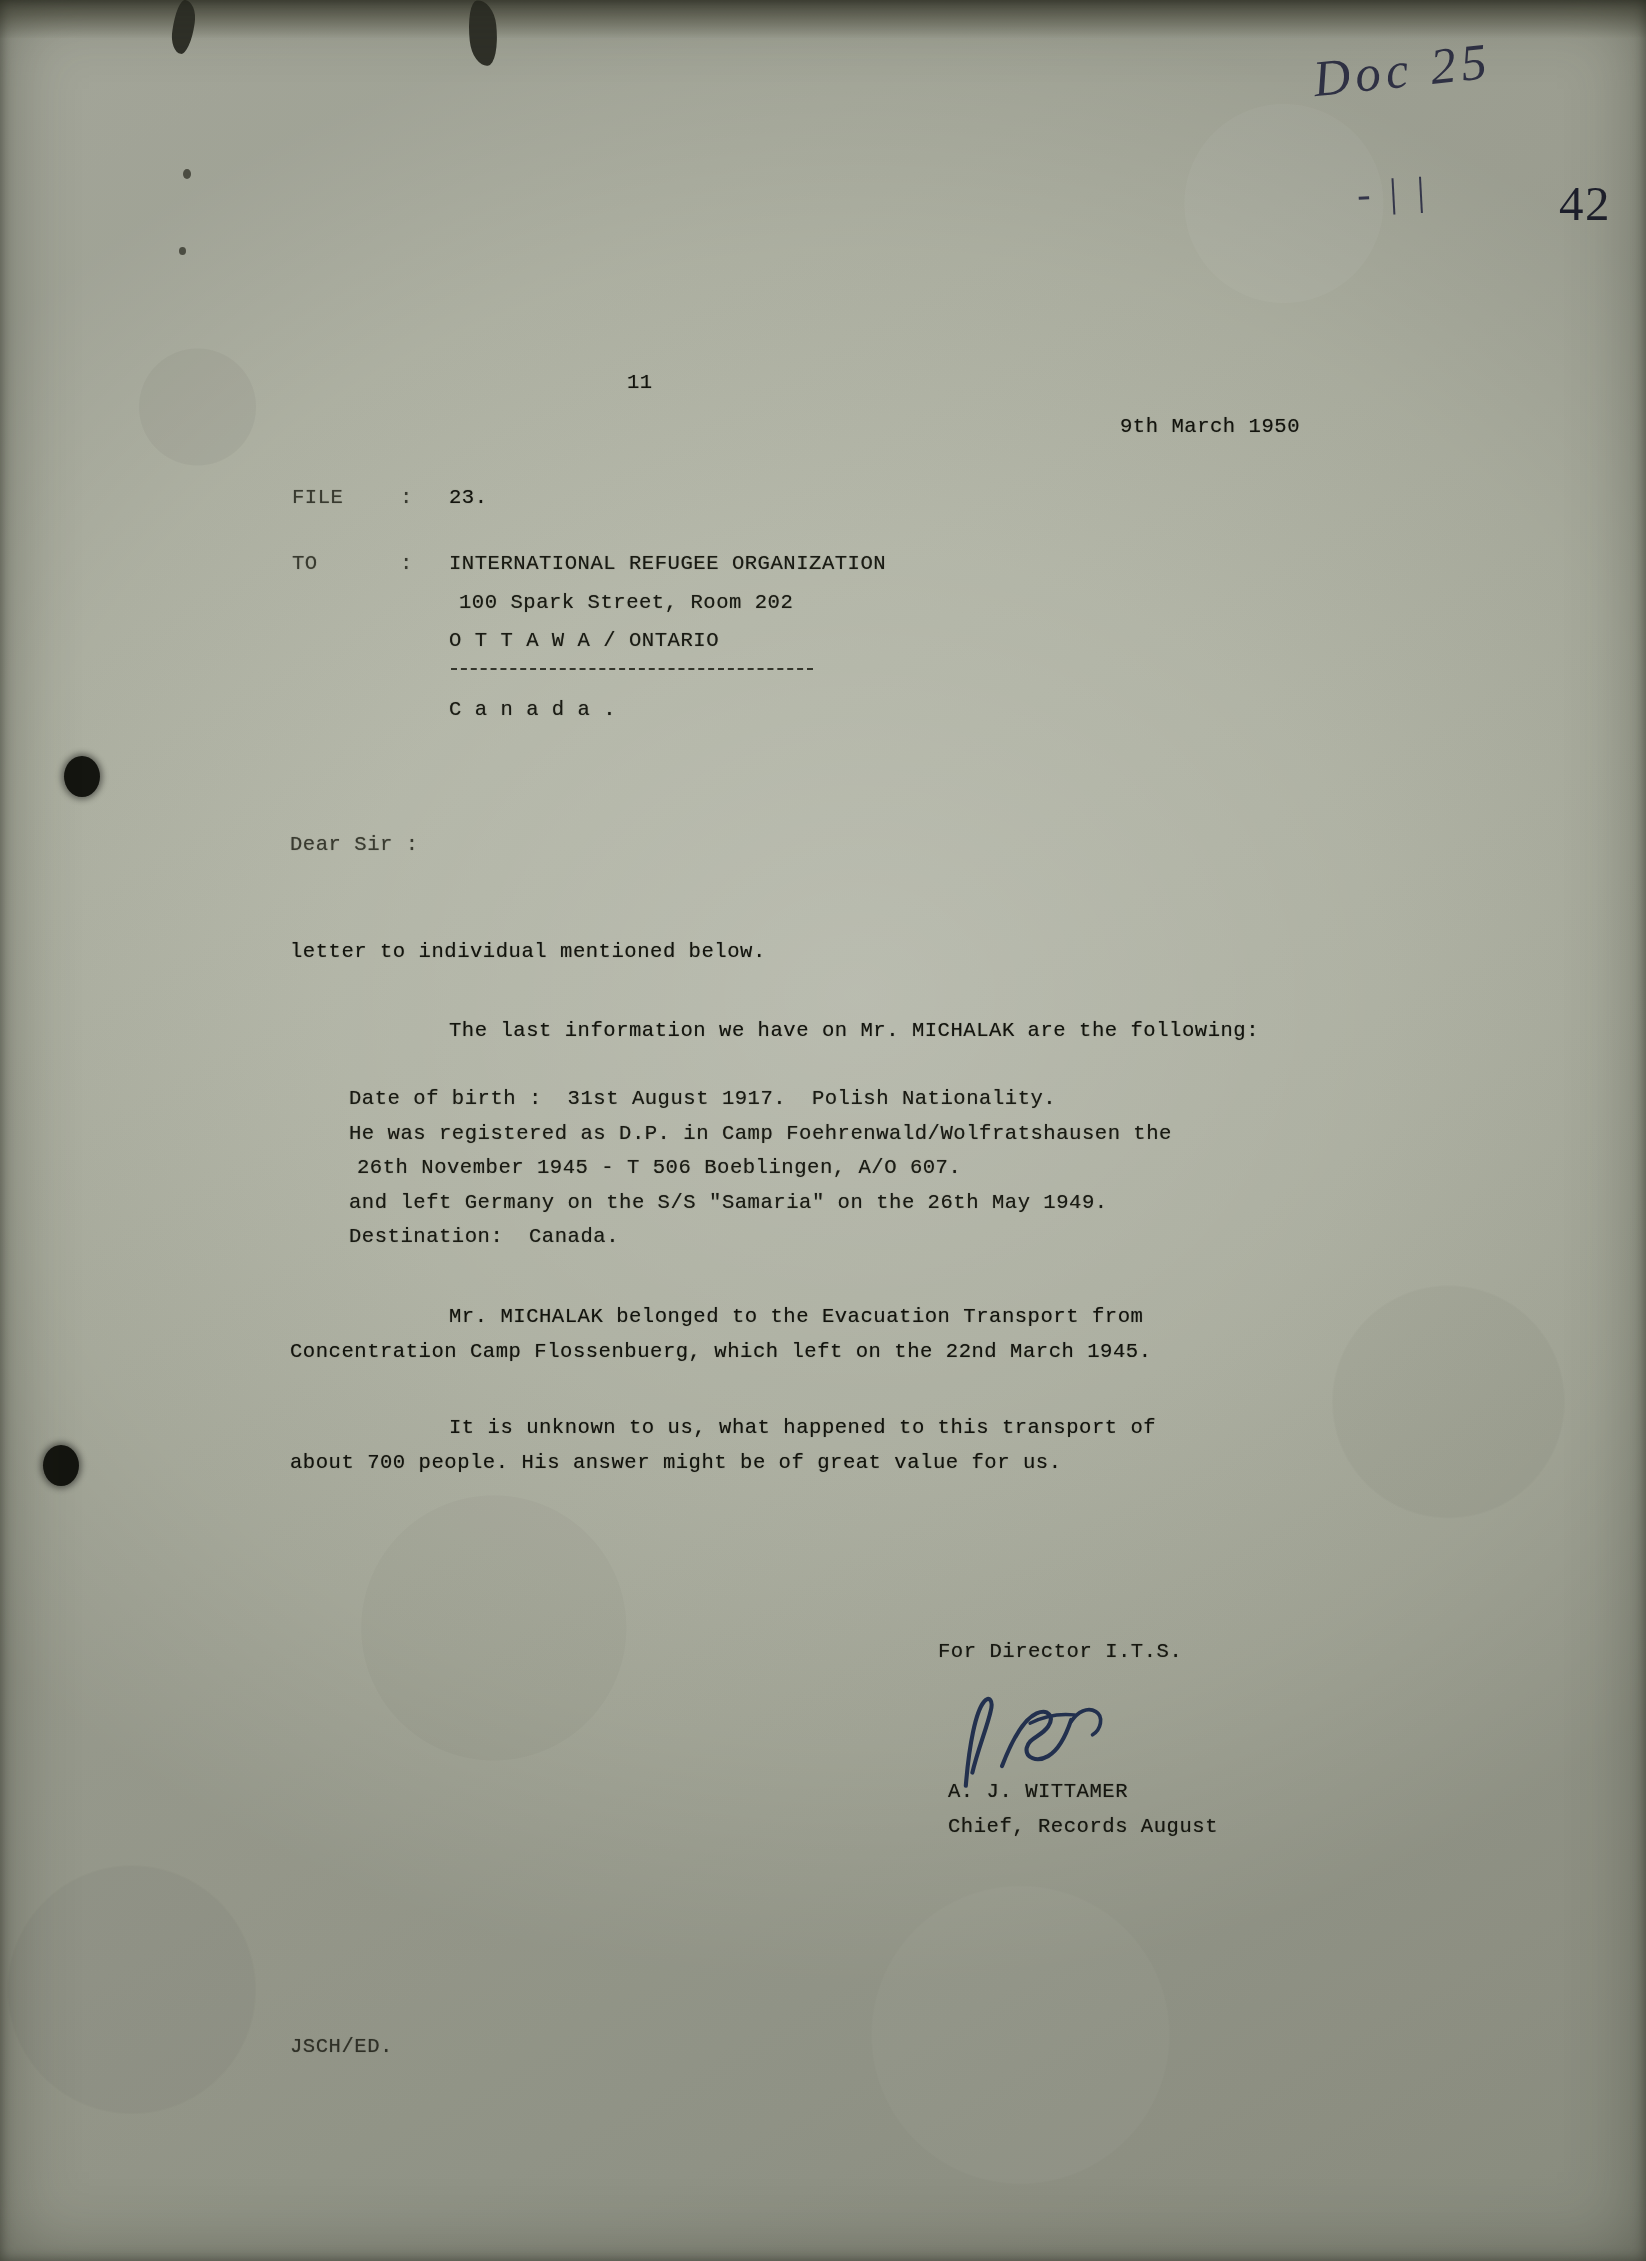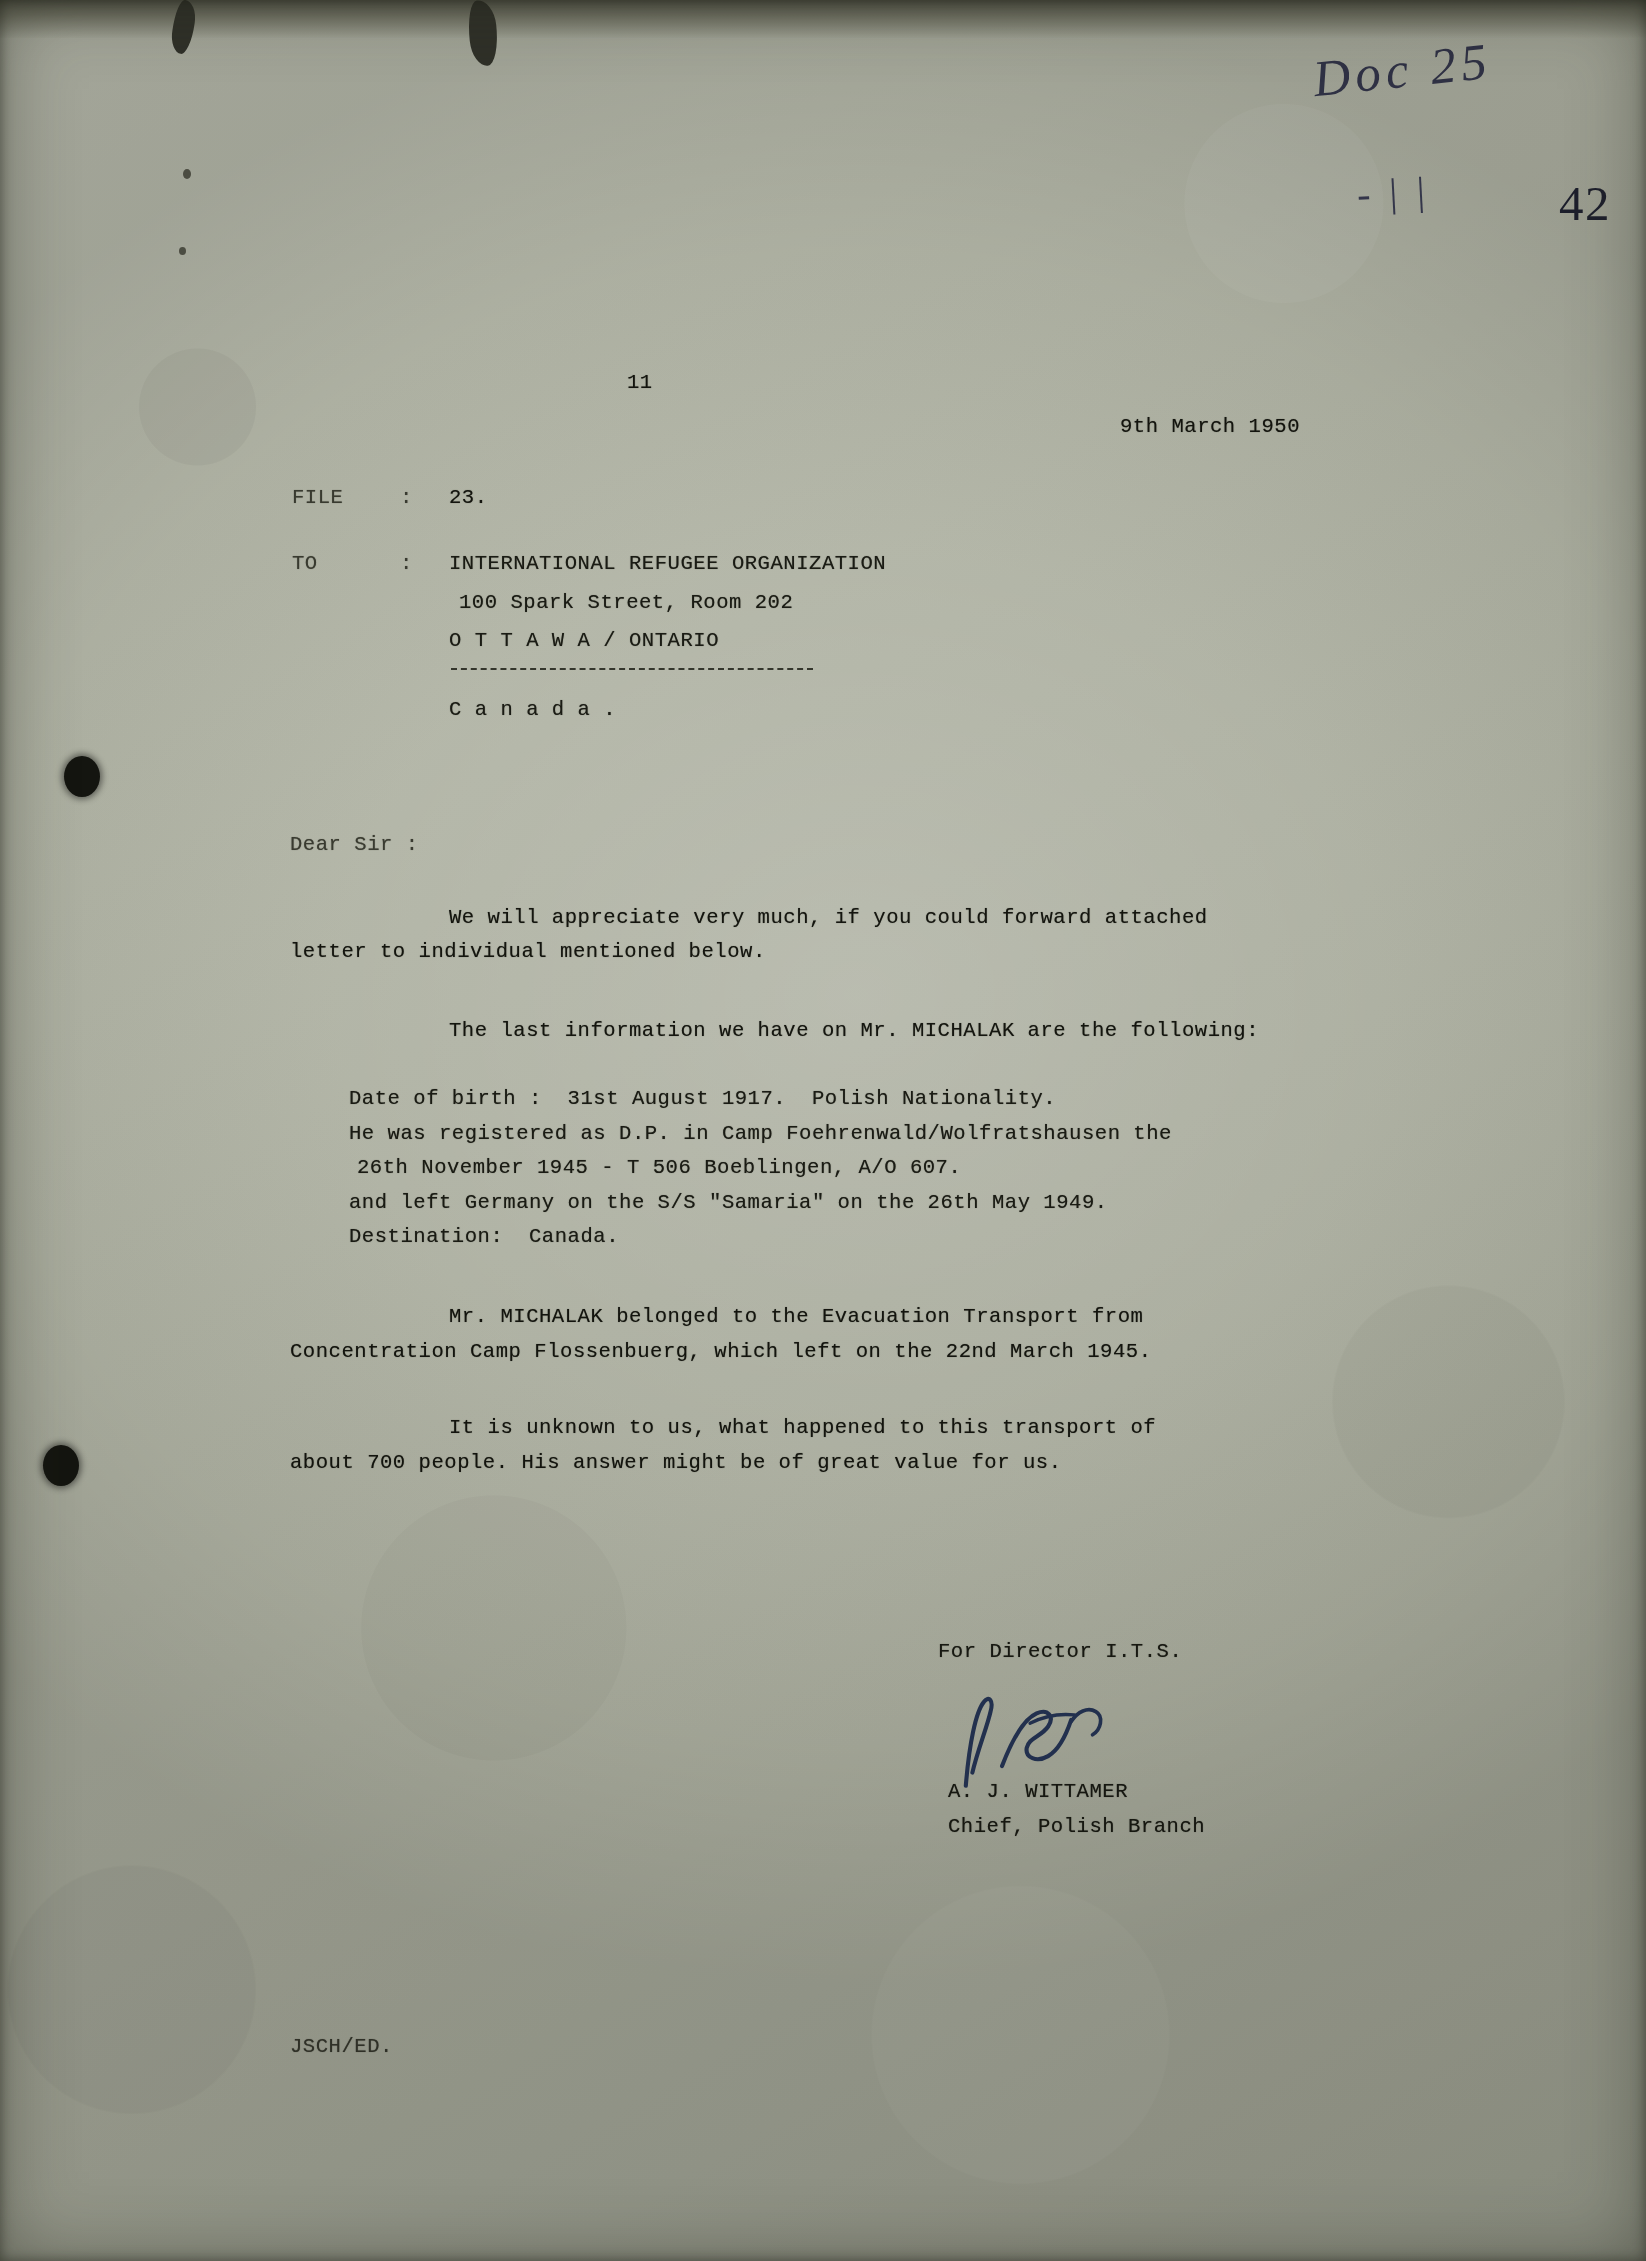--- a/index.html
+++ b/index.html
@@ -184,41 +184,40 @@
     <div class="tx faded" style="left:292px; top:550px;">TO</div>
     <div class="tx faded" style="left:400px; top:550px;">:</div>
     <div class="tx" style="left:449px; top:550px;">INTERNATIONAL REFUGEE ORGANIZATION</div>
     <div class="tx" style="left:449px; top:589px;margin-left:10px;">100 Spark Street, Room 202</div>
     <div class="tx" style="left:449px; top:627px;">O T T A W A / ONTARIO</div>
     <div class="underline-row" style="left:451px; top:668px; width:362px;"></div>
     <div class="tx" style="left:449px; top:696px;">C a n a d a .</div>
 
     <div class="tx faded" style="left:290px; top:831px;">Dear Sir :</div>
 
-    <div class="tx strong" style="left:449px; top:904px;">We will appreciate very much, if you could forward attached</div>
     <div class="tx strong" style="left:290px; top:938px;">letter to individual mentioned below.</div>
 
     <div class="tx strong" style="left:449px; top:1017px;">The last information we have on Mr. MICHALAK are the following:</div>
 
     <div class="tx" style="left:349px; top:1085px;">Date of birth :  31st August 1917.  Polish Nationality.</div>
     <div class="tx" style="left:349px; top:1120px;">He was registered as D.P. in Camp Foehrenwald/Wolfratshausen the</div>
     <div class="tx" style="left:349px; top:1154px;margin-left:8px;">26th November 1945 - T 506 Boeblingen, A/O 607.</div>
     <div class="tx" style="left:349px; top:1189px;">and left Germany on the S/S "Samaria" on the 26th May 1949.</div>
     <div class="tx" style="left:349px; top:1223px;">Destination:  Canada.</div>
 
     <div class="tx strong" style="left:449px; top:1303px;">Mr. MICHALAK belonged to the Evacuation Transport from</div>
     <div class="tx strong" style="left:290px; top:1338px;">Concentration Camp Flossenbuerg, which left on the 22nd March 1945.</div>
 
     <div class="tx strong" style="left:449px; top:1414px;">It is unknown to us, what happened to this transport of</div>
     <div class="tx strong" style="left:290px; top:1449px;">about 700 people. His answer might be of great value for us.</div>
 
     <div class="tx" style="left:938px; top:1638px;">For Director I.T.S.</div>
 
     <div class="tx" style="left:948px; top:1778px;">A. J. WITTAMER</div>
-    <div class="tx" style="left:948px; top:1813px;">Chief, Polish Branch</div>
+    <div class="tx" style="left:948px; top:1813px;">Chief, Records August</div>
 
     <div class="tx faded" style="left:290px; top:2033px;">JSCH/ED.</div>
   </div>
 
   <div id="signature">
     <svg width="214" height="107" viewBox="0 0 260 130" fill="none" xmlns="http://www.w3.org/2000/svg">
       <path d="M18 120 C 22 70, 30 30, 40 18 C 46 10, 52 16, 48 30 C 44 48, 32 78, 26 104" stroke="#22304e" stroke-width="5" stroke-linecap="round" fill="none"></path>
       <path d="M62 96 C 72 70, 86 40, 104 32 C 118 26, 126 36, 118 48 C 110 60, 94 62, 92 74 C 90 86, 104 92, 118 84 C 132 76, 140 58, 146 40" stroke="#22304e" stroke-width="5" stroke-linecap="round" fill="none"></path>
       <path d="M96 44 C 112 36, 132 32, 150 34" stroke="#22304e" stroke-width="4" stroke-linecap="round" fill="none"></path>
       <path d="M146 42 C 154 30, 166 24, 176 30 C 186 36, 182 52, 172 58" stroke="#22304e" stroke-width="4.5" stroke-linecap="round" fill="none"></path>

